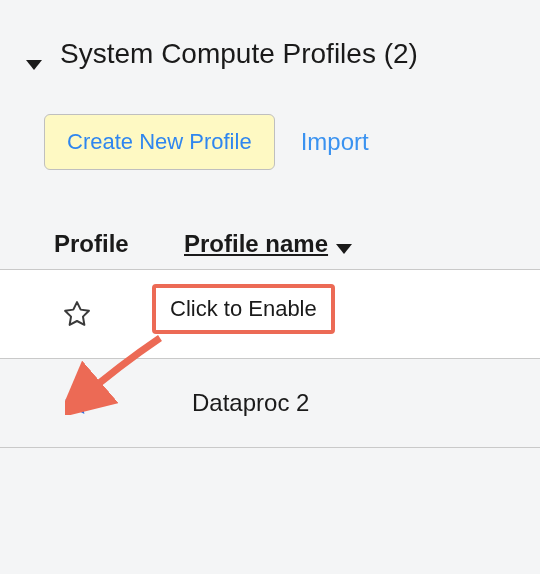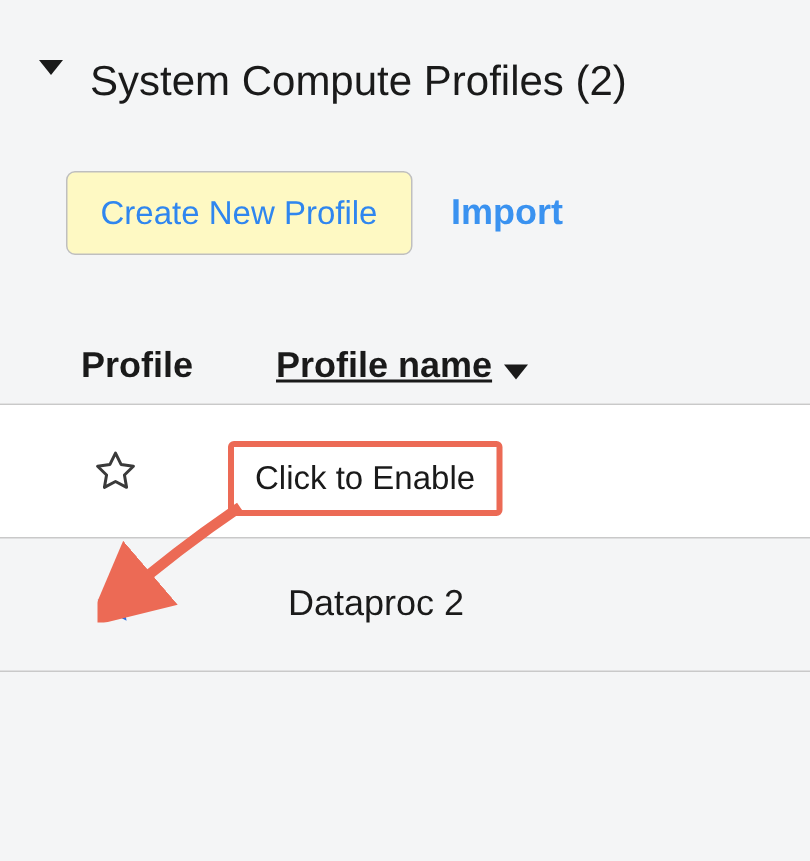--- a/index.html
+++ b/index.html
@@ -13,21 +13,21 @@
     color: #1a1a1a;
     overflow: hidden;
   }
   .root {
     position: relative;
     width: 540px;
     height: 574px;
   }
   .section-header {
     display: flex;
-    align-items: flex-start;
+    align-items: flex-end;
     padding: 38px 0 0 26px;
   }
   .chevron {
     width: 0;
     height: 0;
     border-left: 8px solid transparent;
     border-right: 8px solid transparent;
     border-top: 10px solid #1a1a1a;
     margin-right: 18px;
     margin-top: 2px;
@@ -49,21 +49,20 @@
     background: #fef9c3;
     color: #2f86ef;
     font-size: 22px;
     padding: 14px 22px;
     cursor: pointer;
   }
   .link {
     color: #3a92f0;
     font-size: 24px;
     cursor: pointer;
-    font-weight: bold;
   }
   .table {
     margin-top: 60px;
   }
   .thead {
     display: flex;
     align-items: center;
     padding-left: 54px;
     margin-bottom: 12px;
   }
@@ -116,21 +115,21 @@
     height: 30px;
     cursor: pointer;
   }
   .name-cell {
     font-size: 24px;
     color: #1a1a1a;
   }
   .callout {
     position: absolute;
     left: 152px;
-    top: 294px;
+    top: 284px;
     border: 4px solid #ec6a55;
     border-radius: 4px;
     background: #ffffff;
     padding: 8px 14px;
     font-size: 22px;
     color: #1a1a1a;
   }
   .arrow-svg {
     position: absolute;
     left: 65px;

